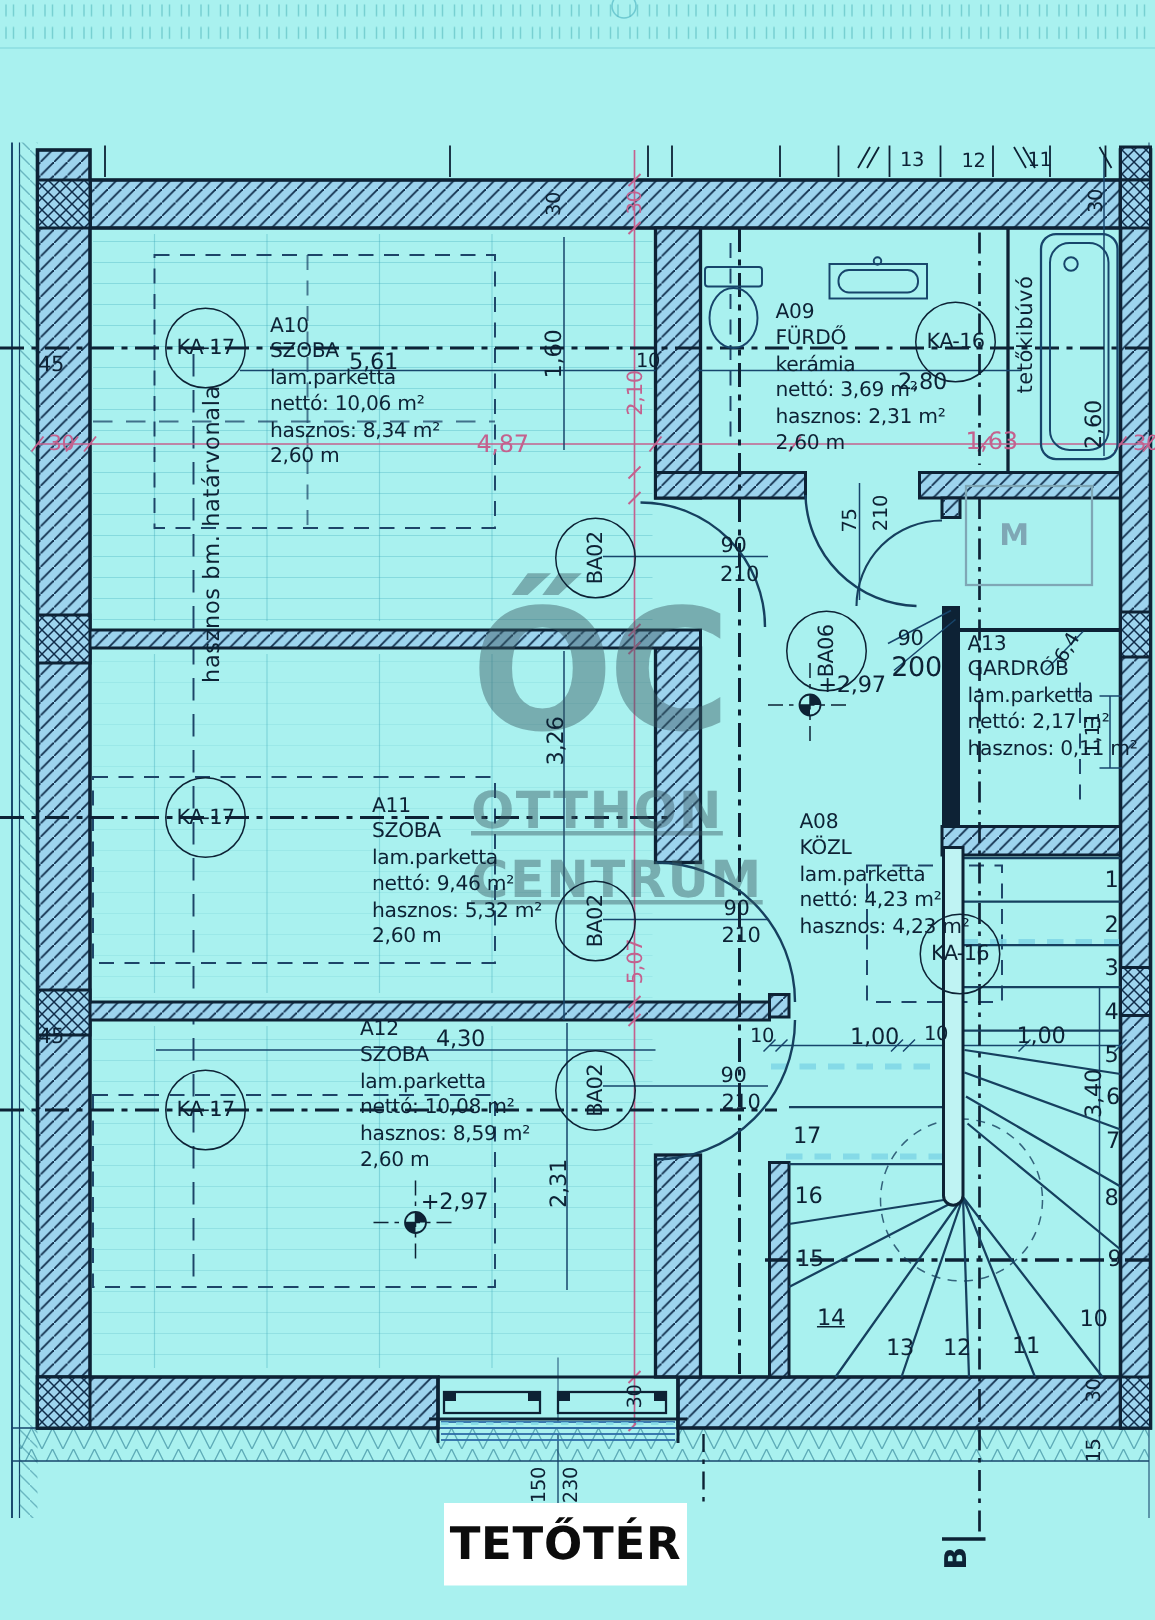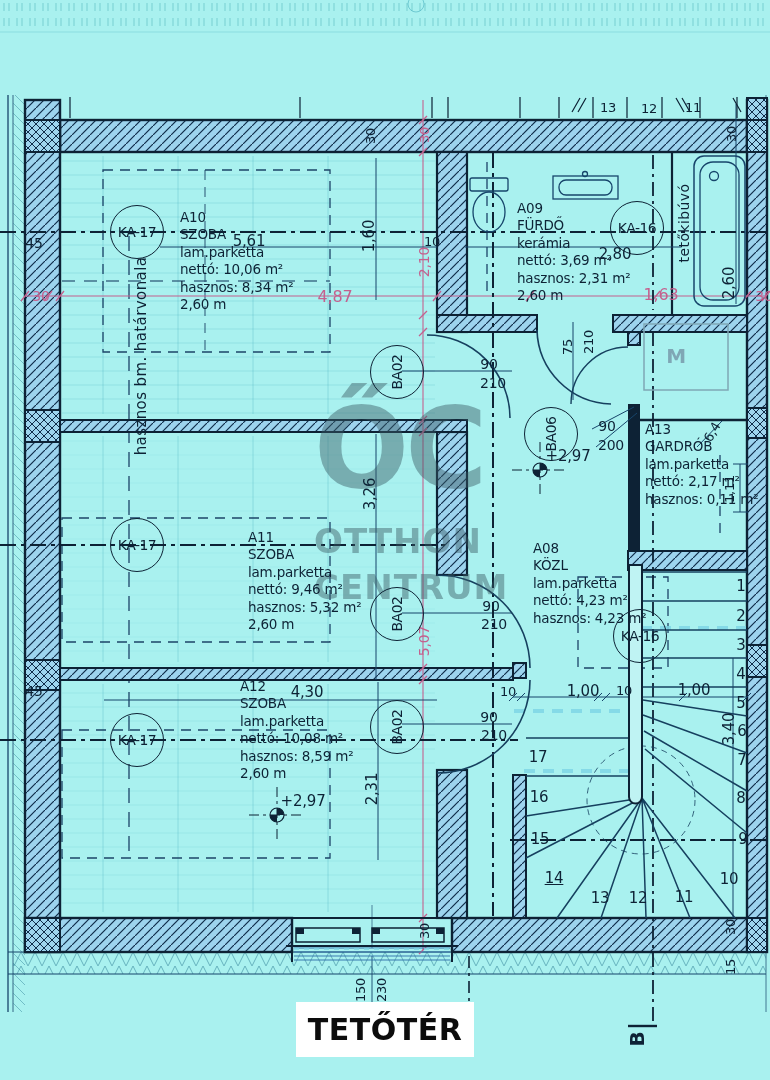--- a/index.html
+++ b/index.html
@@ -12,22 +12,22 @@
   .ann.faint{color:var(--gray,#7fa7b5);font-weight:bold;}
   .ann.sec{font-weight:bold;}
   .ann.note{letter-spacing:.4px;}
   .ann.stair{font-size:15px;}
   .room-block{position:absolute;font-size:13.5px;line-height:17.4px;color:var(--ink,#0d2235);letter-spacing:-0.2px;}
   .marker{position:absolute;width:52px;height:52px;border:1.7px solid var(--ink,#0d2235);border-radius:50%;
           display:flex;align-items:center;justify-content:center;font-size:14px;color:var(--ink,#0d2235);
           letter-spacing:-0.5px;background:transparent;}
   .watermark{position:absolute;left:314px;top:378px;width:170px;color:rgba(58,92,99,.45);pointer-events:none;}
   .wm-logo{font-size:112px;font-weight:bold;letter-spacing:-4px;line-height:140px;}
-  .wm-name{font-size:34px;font-weight:bold;letter-spacing:1px;line-height:46px;}
-  .title-box{position:absolute;left:296px;top:1002px;width:178px;height:55px;background:#ffffff;
+  .wm-name{font-size:34px;font-weight:bold;letter-spacing:1px;line-height:46px;text-decoration:underline;}
+  .title-box{position:absolute;left:296px;top:1002px;width:162px;height:55px;background:#ffffff;
              display:flex;align-items:center;justify-content:center;}
   .title-box span{font-size:30px;font-weight:bold;color:#0c0c0c;letter-spacing:.5px;}
 </style>
 </head>
 <body>
 
 <div class="stage">
 
 <svg width="770" height="1080" viewBox="0 0 770 1080">
   <defs>
@@ -275,21 +275,21 @@
       <span class="ann" style="left: 608px; top: 107px; font-size: 13px; transform: translate(-50%, -50%) rotate(0deg);">13</span>
       <span class="ann" style="left: 649px; top: 108px; font-size: 13px; transform: translate(-50%, -50%) rotate(0deg);">12</span>
       <span class="ann" style="left: 693px; top: 107px; font-size: 13px; transform: translate(-50%, -50%) rotate(0deg);">11</span>
       <span class="ann" style="left: 731px; top: 134px; font-size: 13px; transform: translate(-50%, -50%) rotate(-90deg);">30</span>
       <span class="ann" style="left: 432px; top: 241px; font-size: 13px; transform: translate(-50%, -50%) rotate(0deg);">10</span>
       <span class="ann" style="left: 567px; top: 347px; font-size: 13px; transform: translate(-50%, -50%) rotate(-90deg);">75</span>
       <span class="ann" style="left: 588px; top: 342px; font-size: 13px; transform: translate(-50%, -50%) rotate(-90deg);">210</span>
       <span class="ann" style="left: 489px; top: 364px; font-size: 14px; transform: translate(-50%, -50%) rotate(0deg);">90</span>
       <span class="ann" style="left: 493px; top: 383px; font-size: 14px; transform: translate(-50%, -50%) rotate(0deg);">210</span>
       <span class="ann" style="left: 607px; top: 426px; font-size: 14px; transform: translate(-50%, -50%) rotate(0deg);">90</span>
-      <span class="ann" style="left: 611px; top: 445px; font-size: 14px; transform: translate(-50%, -50%) rotate(0deg);">200</span>
+      <span class="ann" style="left: 611px; top: 445px; font-size: 18px; transform: translate(-50%, -50%) rotate(0deg);">200</span>
       <span class="ann" style="left: 568px; top: 456px; transform: translate(-50%, -50%) rotate(0deg);">+2,97</span>
       <span class="ann" style="left: 370px; top: 494px; transform: translate(-50%, -50%) rotate(-90deg);">3,26</span>
       <span class="ann" style="left: 491px; top: 606px; font-size: 14px; transform: translate(-50%, -50%) rotate(0deg);">90</span>
       <span class="ann" style="left: 494px; top: 624px; font-size: 14px; transform: translate(-50%, -50%) rotate(0deg);">210</span>
       <span class="ann" style="left: 489px; top: 717px; font-size: 14px; transform: translate(-50%, -50%) rotate(0deg);">90</span>
       <span class="ann" style="left: 494px; top: 735px; font-size: 14px; transform: translate(-50%, -50%) rotate(0deg);">210</span>
       <span class="ann" style="left: 287px; top: 692px; transform: translate(-50%, -50%) rotate(0deg); margin-left: 20px;">4,30</span>
       <span class="ann" style="left: 372px; top: 789px; transform: translate(-50%, -50%) rotate(-90deg);">2,31</span>
       <span class="ann" style="left: 303px; top: 801px; transform: translate(-50%, -50%) rotate(0deg);">+2,97</span>
       <span class="ann" style="left: 34px; top: 691px; font-size: 14px; transform: translate(-50%, -50%) rotate(0deg);">45</span>

